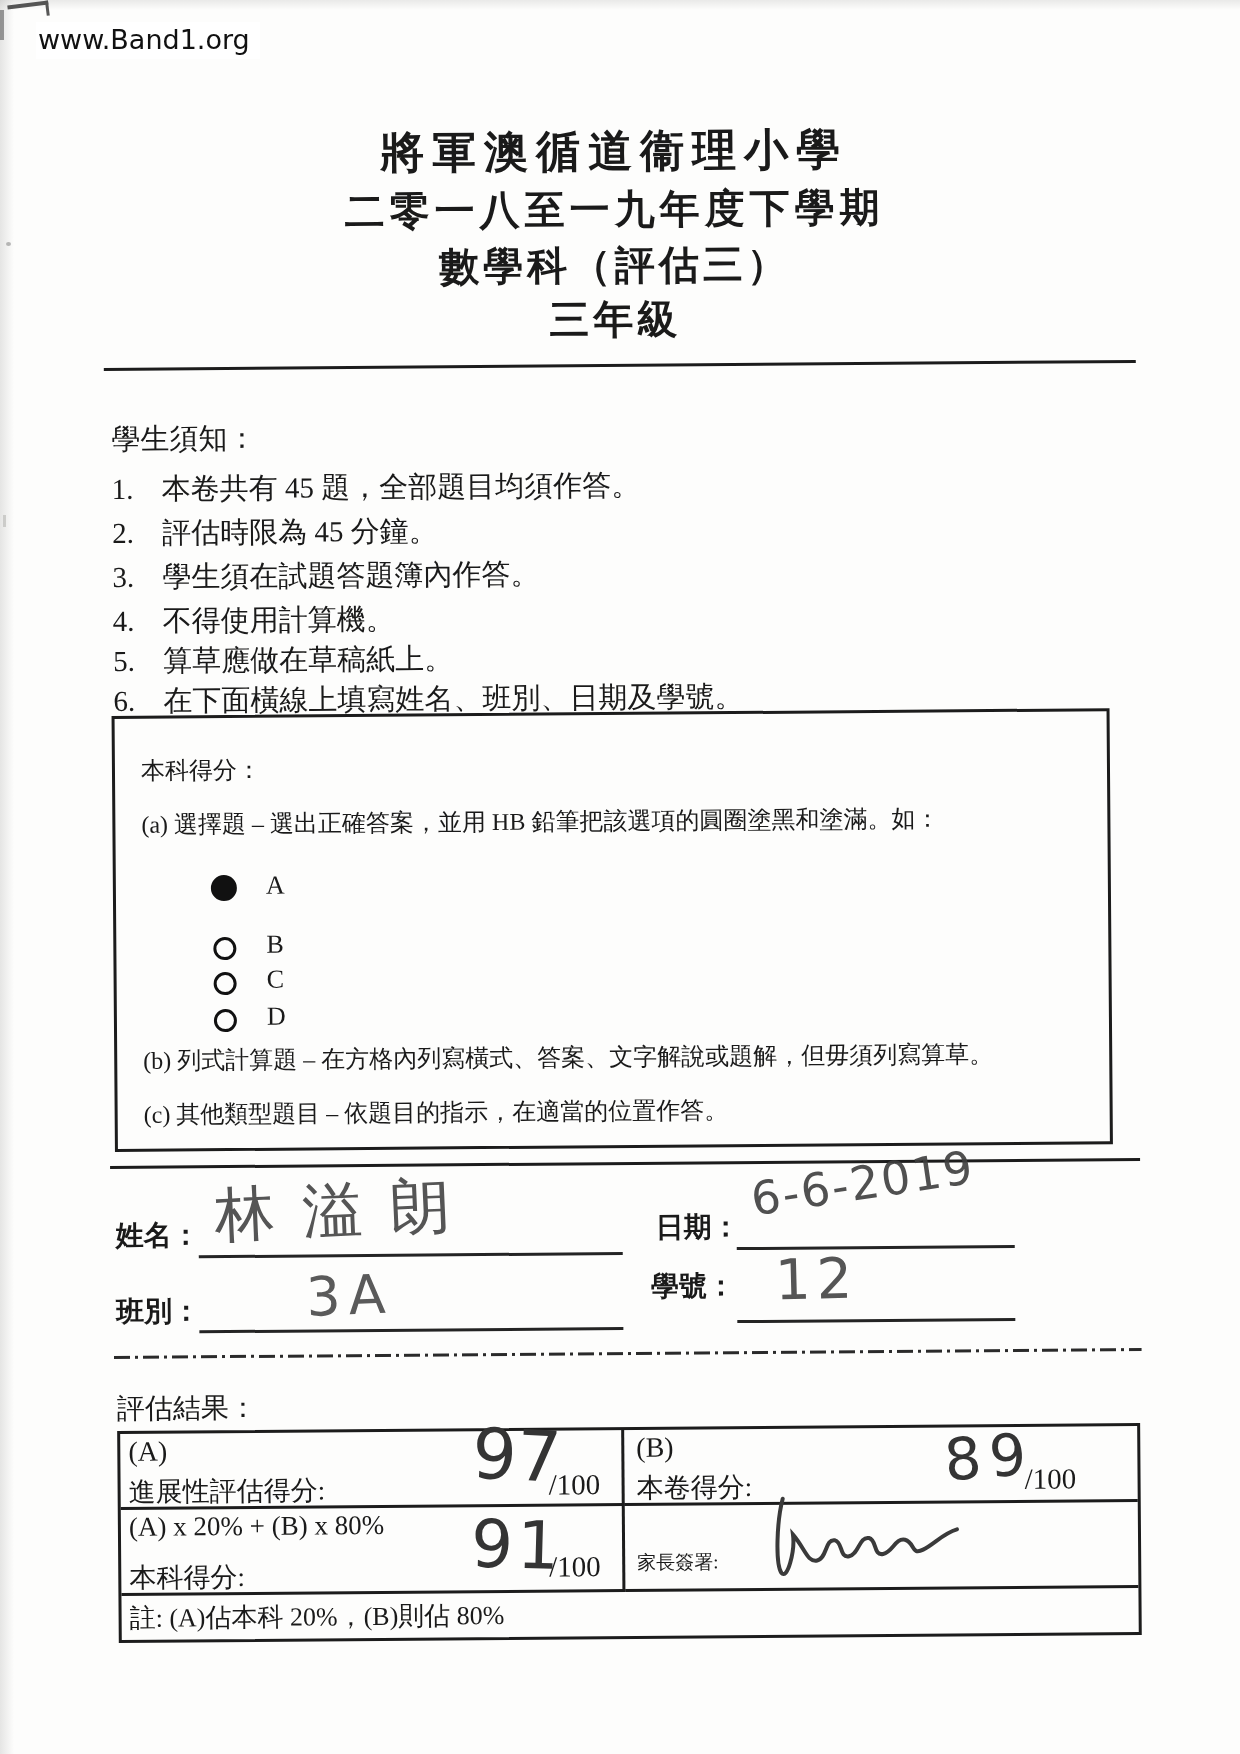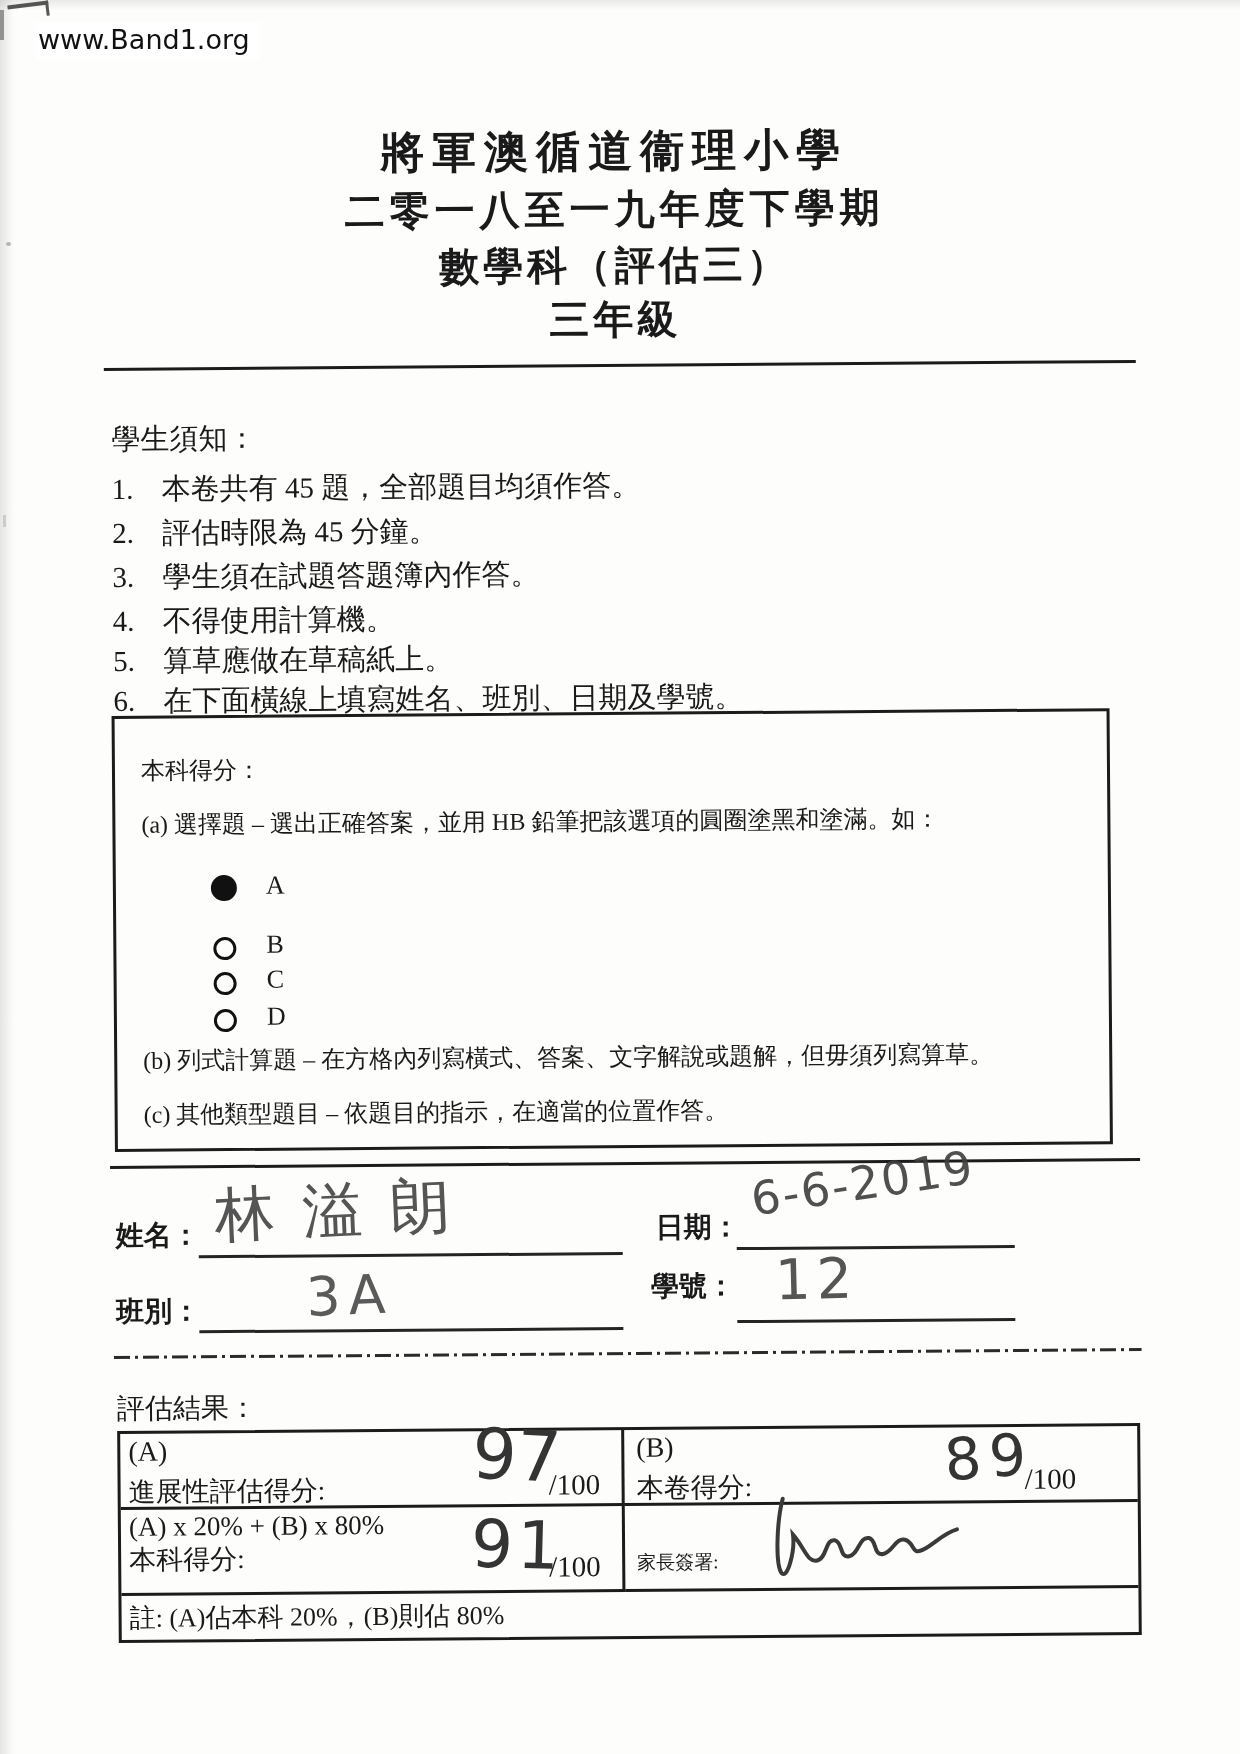--- a/index.html
+++ b/index.html
@@ -155,21 +155,21 @@
       </div>
       <div class="cell cb">
         <div class="t" style="left:12px;top:2px;font-size:28px;">(B)</div>
         <div class="t" style="left:12px;top:40px;font-size:27px;">本卷得分:</div>
         <div class="t hw score" style="left:320px;top:-4px;font-size:58px;letter-spacing:8px;transform:rotate(-4deg);">89</div>
         <div class="t" style="left:400px;top:36px;font-size:29px;">/100</div>
       </div>
 
       <div class="cell cb cr">
         <div class="t" style="left:8px;top:2px;font-size:27px;">(A)  x 20% + (B) x 80%</div>
-        <div class="t" style="left:8px;top:32px;font-size:27px;text-align:right;">本科得分:</div>
+        <div class="t" style="left:8px;top:50px;font-size:27px;text-align:right;">本科得分:</div>
         <div class="t hw score" style="left:350px;top:0px;font-size:66px;letter-spacing:4px;transform:rotate(2deg);">91</div>
         <div class="t" style="left:428px;top:44px;font-size:29px;">/100</div>
       </div>
       <div class="cell cb">
         <div class="t" style="left:12px;top:44px;font-size:19px;">家長簽署:</div>
         <svg style="position:absolute;left:140px;top:-14px;" width="210" height="100" viewBox="0 0 210 100">
           <path d="M18 8 C12 30 10 72 16 82 C22 90 30 60 28 44 C40 58 42 72 52 70 C62 68 60 48 70 50 C78 52 74 68 84 66 C94 64 94 46 104 48 C112 50 108 66 118 64 C128 62 130 48 140 50 C150 53 146 66 158 60 C170 54 178 44 192 40" fill="none" stroke="#3a3a3a" stroke-width="4" stroke-linecap="round"></path>
         </svg>
       </div>
 

